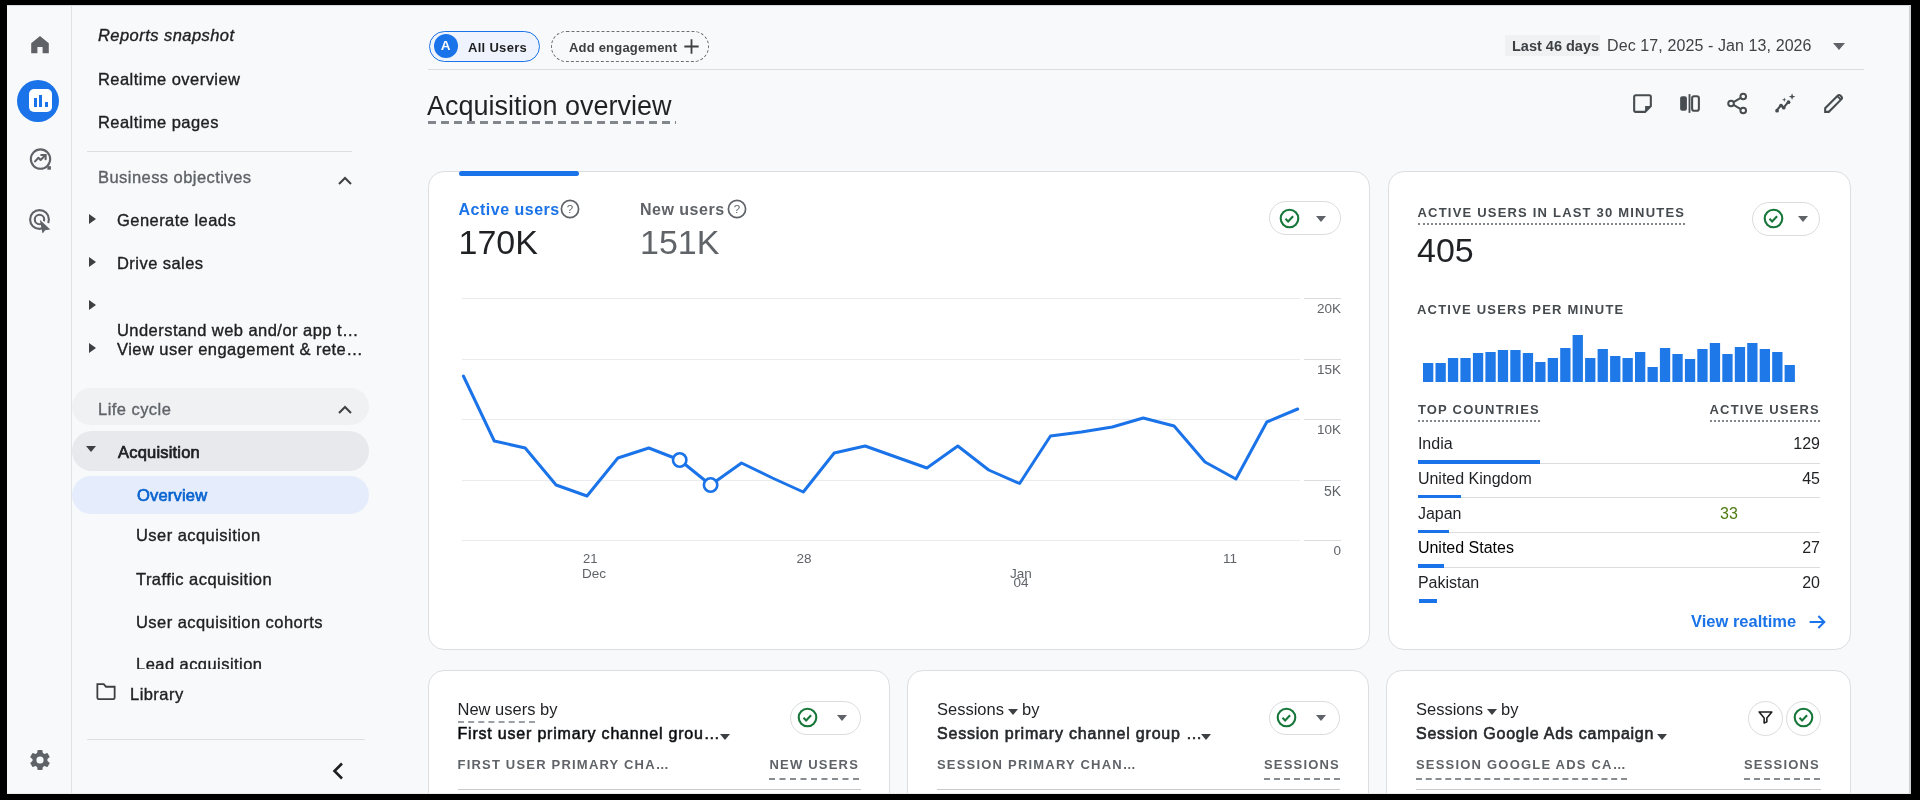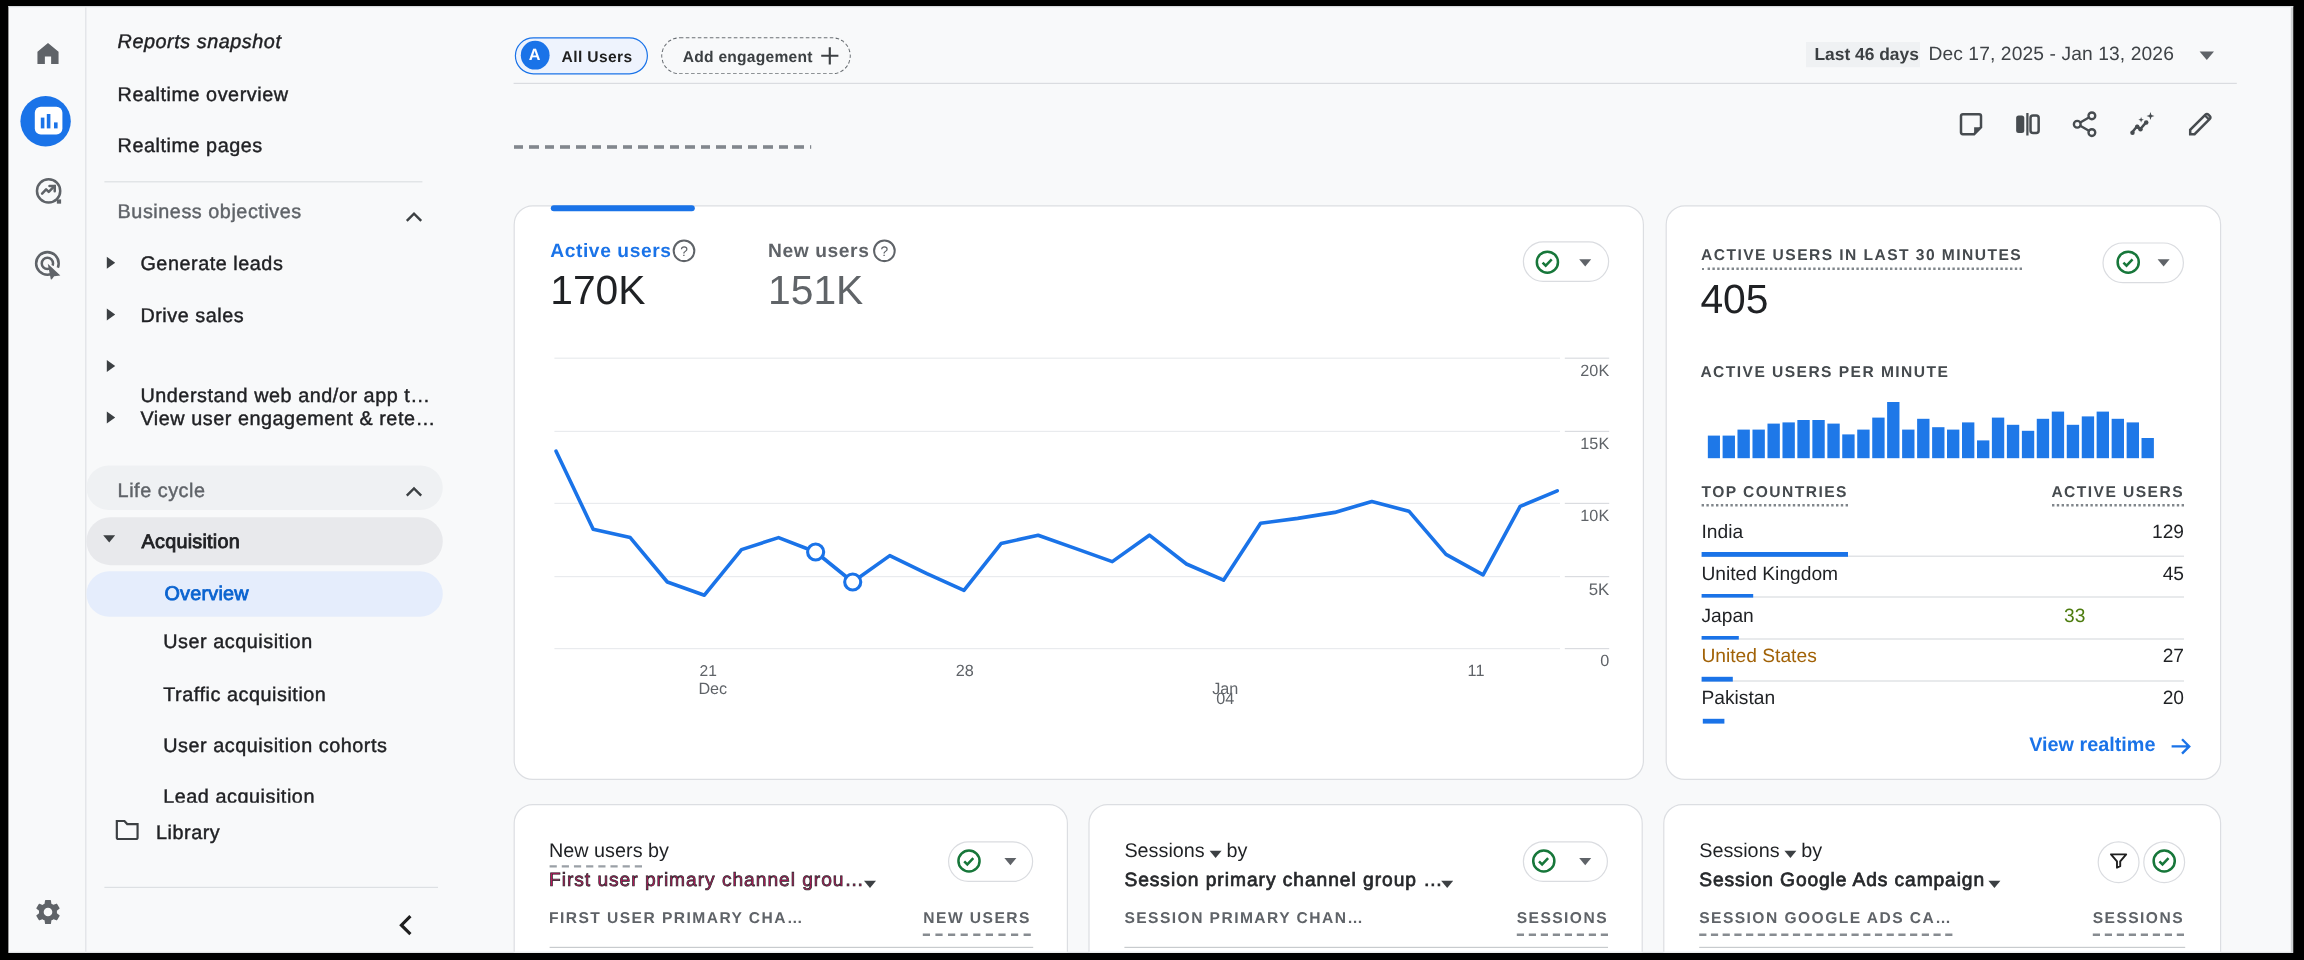--- a/index.html
+++ b/index.html
@@ -110,20 +110,21 @@
       <path d="M9.5 1.5v16M1.5 9.5h16"></path>
     </svg>
 
   <div class="abs" style="left:1498px;top:29px;width:95px;height:21px;background:#eff1f3;"></div>
   <div class="txt" style="left:1505px;top:32px;font-size:14.5px;font-weight:bold;color:#3c4043;">Last 46 days</div>
   <div class="txt" style="left:1600px;top:31px;font-size:16px;letter-spacing:0.1px;color:#3f4347;">Dec 17, 2025 - Jan 13, 2026</div>
   <div class="caret-d" style="left:1826px;top:37px;border-top-color:#5f6368;border-left-width:6.5px;border-right-width:6.5px;border-top-width:7.5px;"></div>
 
   <div class="hdiv" style="left:421px;top:63px;width:1436px;background:#dadce0;"></div>
 
+  <div class="txt" style="left:420px;top:85px;font-size:27px;color:#1f2124;">Acquisition overview</div>
   <div class="abs" style="left:421px;top:115px;width:248px;height:3px;background:repeating-linear-gradient(90deg,#82878d 0 8px,transparent 8px 13px);"></div>
 
   <svg class="abs" style="left:1623px;top:85px" width="25" height="25" viewBox="0 0 24 24" fill="none" stroke="#474c50" stroke-width="2">
       <path d="M4 5.5A1.5 1.5 0 0 1 5.5 4h13A1.5 1.5 0 0 1 20 5.5v9L14.5 20h-9A1.5 1.5 0 0 1 4 18.5z"></path>
       <path d="M20 14.5 14.5 20v-5.5z" fill="#474c50" stroke="none"></path>
     </svg>
   <svg class="abs" style="left:1670px;top:85px" width="25" height="25" viewBox="0 0 24 24" fill="none">
       <rect x="3" y="5" width="6.5" height="14" rx="2" fill="#474c50"></rect>
       <rect x="14.5" y="5" width="6.5" height="14" rx="2" stroke="#474c50" stroke-width="2"></rect>
       <path d="M12 3v18" stroke="#474c50" stroke-width="1.8"></path>
@@ -251,36 +252,36 @@
   <div class="hdiv" style="left:1410.9px;top:456.5px;width:402px;background:#dadce0;"></div>
   <div class="abs" style="left:1410.9px;top:454px;width:122.5px;height:3.6px;background:#1a73e8;"></div>
   <div class="txt" style="left:1410.9px;top:463.8px;font-size:16px;color:#1f2124;">United Kingdom</div>
   <div class="txt" style="left:1713px;top:463.8px;width:100px;font-size:16px;text-align:right;color:#1f2124;">45</div>
   <div class="hdiv" style="left:1410.9px;top:491.3px;width:402px;background:#dadce0;"></div>
   <div class="abs" style="left:1410.9px;top:488.8px;width:43px;height:3.6px;background:#1a73e8;"></div>
   <div class="txt" style="left:1410.9px;top:498.6px;font-size:16px;color:#1f2124;">Japan</div>
   <div class="txt" style="left:1713px;top:498.6px;width:100px;font-size:16px;text-align:left;color:#4d7c0f;">33</div>
   <div class="hdiv" style="left:1410.9px;top:526.1px;width:402px;background:#dadce0;"></div>
   <div class="abs" style="left:1410.9px;top:523.6px;width:31.5px;height:3.6px;background:#1a73e8;"></div>
-  <div class="txt" style="left:1410.9px;top:533.4px;font-size:16px;color:#a16207;">United States</div>
+  <div class="txt" style="left:1410.9px;top:533.4px;font-size:16px;color:#000000;">United States</div>
   <div class="txt" style="left:1713px;top:533.4px;width:100px;font-size:16px;text-align:right;color:#1f2124;">27</div>
   <div class="hdiv" style="left:1410.9px;top:560.9px;width:402px;background:#dadce0;"></div>
   <div class="abs" style="left:1410.9px;top:558.4px;width:26px;height:3.6px;background:#1a73e8;"></div>
   <div class="txt" style="left:1410.9px;top:568.2px;font-size:16px;color:#1f2124;">Pakistan</div>
   <div class="txt" style="left:1713px;top:568.2px;width:100px;font-size:16px;text-align:right;color:#1f2124;">20</div>
   <div class="abs" style="left:1411.9px;top:593.4px;width:18.5px;height:3.6px;background:#1a73e8;"></div>
 
   <div class="txt" style="left:1684px;top:606px;font-size:16.5px;font-weight:bold;color:#1a73e8;">View realtime</div>
   <svg class="abs" style="left:1799px;top:605px" width="22" height="22" viewBox="0 0 24 24" fill="none" stroke="#1a73e8" stroke-width="2.2">
       <path d="M4 12h15.5M13.5 5.5 20 12l-6.5 6.5"></path>
     </svg>
 
   <div class="card" style="left:421px;top:664px;width:462px;height:140px;border-radius:16px 16px 0 0;"></div>
   <div class="txt" style="left:450.5px;top:694px;font-size:16.5px;color:#1f2124;"><span style="border-bottom:2px dashed #9aa0a6;padding-bottom:3px;">New users</span> by</div>
-  <div class="txt" style="left:450.5px;top:718.5px;font-size:16px;-webkit-text-stroke:0.6px #26282b;letter-spacing:0.8px;color:#be185d;">First user primary channel grou…</div>
+  <div class="txt" style="left:450.5px;top:718.5px;font-size:16px;-webkit-text-stroke:0.6px #26282b;letter-spacing:0.8px;color:#000000;">First user primary channel grou…</div>
   <div class="caret-d" style="left:713px;top:728px;border-top-color:#3c4043;"></div>
   <div class="gpill" style="left:782.5px;top:694.5px;width:71px;height:34.5px;"></div>
   <svg class="abs" style="left:790px;top:701px" width="21" height="21" viewBox="0 0 21 21" fill="none" stroke="#17773a" stroke-width="2.1">
       <circle cx="10.5" cy="10.5" r="8.8"></circle>
       <path d="M6.5 10.8l2.6 2.6 5-5.2"></path>
     </svg>
   <div class="caret-d" style="left:830px;top:708.5px;border-top-color:#5f6368;border-top-width:6px;border-left-width:5px;border-right-width:5px;"></div>
   <div class="uclabel" style="left:450.5px;top:751px;color:#5f6368;">FIRST USER PRIMARY CHA…</div>
   <div class="uclabel" style="left:652px;top:751px;width:200px;text-align:right;color:#5f6368;"><span class="du7">NEW USERS</span></div>
   <div class="hdiv" style="left:450.5px;top:782.5px;width:403px;background:#c8cbce;"></div>

